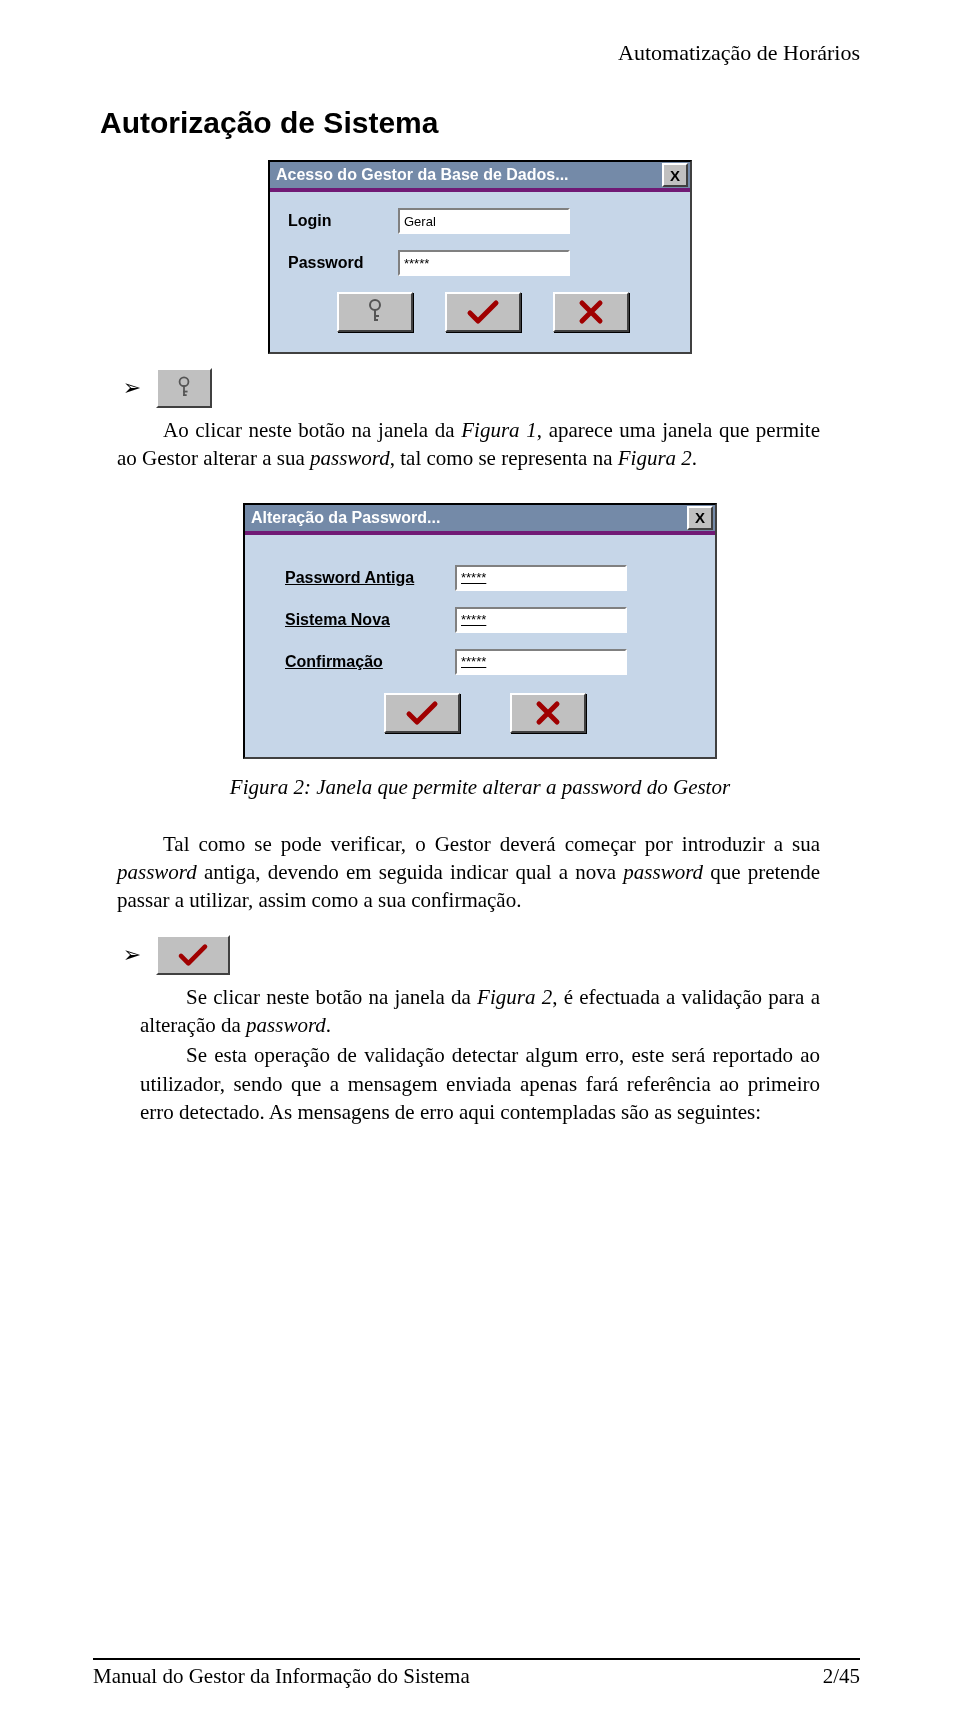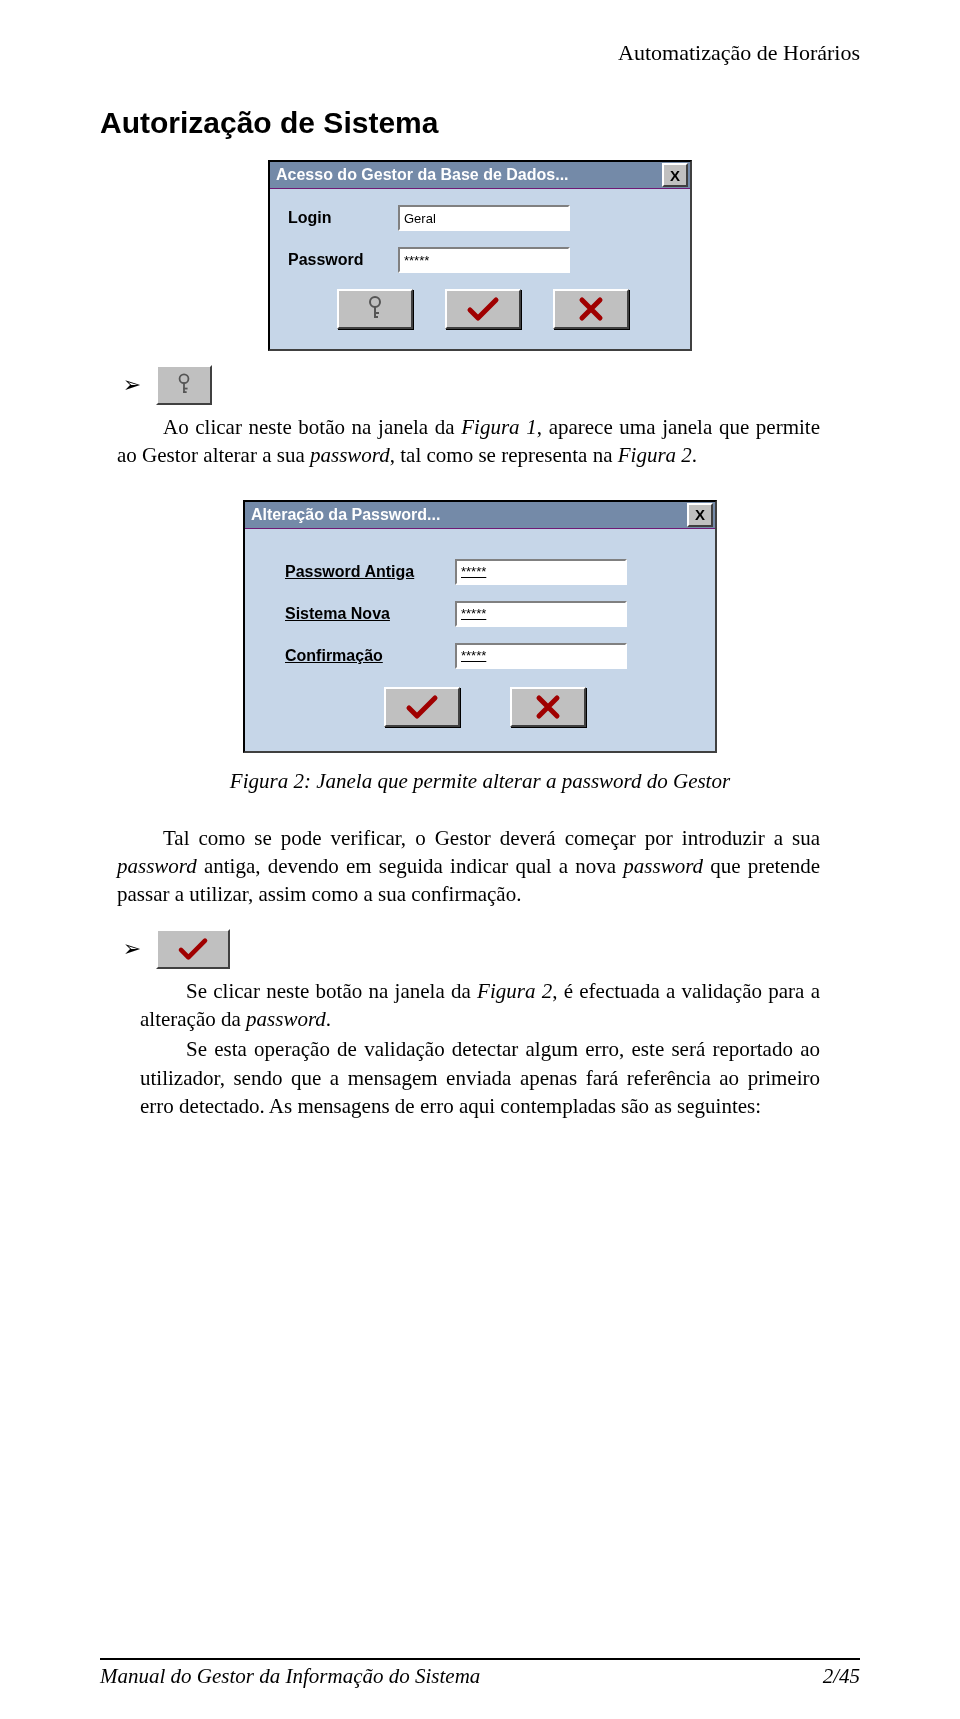--- a/index.html
+++ b/index.html
@@ -65,21 +65,21 @@
   .titlebar {
     background: #748aa8;
     color: #fff;
     font-family: "MS Sans Serif", Arial, sans-serif;
     font-size: 16px;
     font-weight: bold;
     display: flex;
     align-items: center;
     height: 26px;
     padding: 0 2px 0 6px;
-    border-bottom: 1px solid #701a75;
+    border-bottom: 4px solid #701a75;
   }
   .titlebar .spacer { flex: 1; }
   .close-btn {
     width: 22px; height: 20px;
     background: #c0c0c0;
     border: 2px solid #fff;
     border-right-color: #404040;
     border-bottom-color: #404040;
     font-family: Arial, sans-serif;
     font-size: 15px;
@@ -147,24 +147,23 @@
     display: block;
   }
   hr.rule {
     border: none;
     border-top: 2px solid #000;
     margin: 6px 0 4px 0;
   }
   .footer {
     position: absolute;
     bottom: 30px;
-    left: 100px;
+    left: 93px;
     right: 100px;
     font-size: 21px;
-    font-style: italic;
   }
   .footer-row { display:flex; justify-content:space-between; margin-top:2px; }
   .italic { font-style: italic; }
 </style>
 </head>
 <body>
 
 <div class="page">
 
   <div class="header-line">Automatização de Horários</div>

